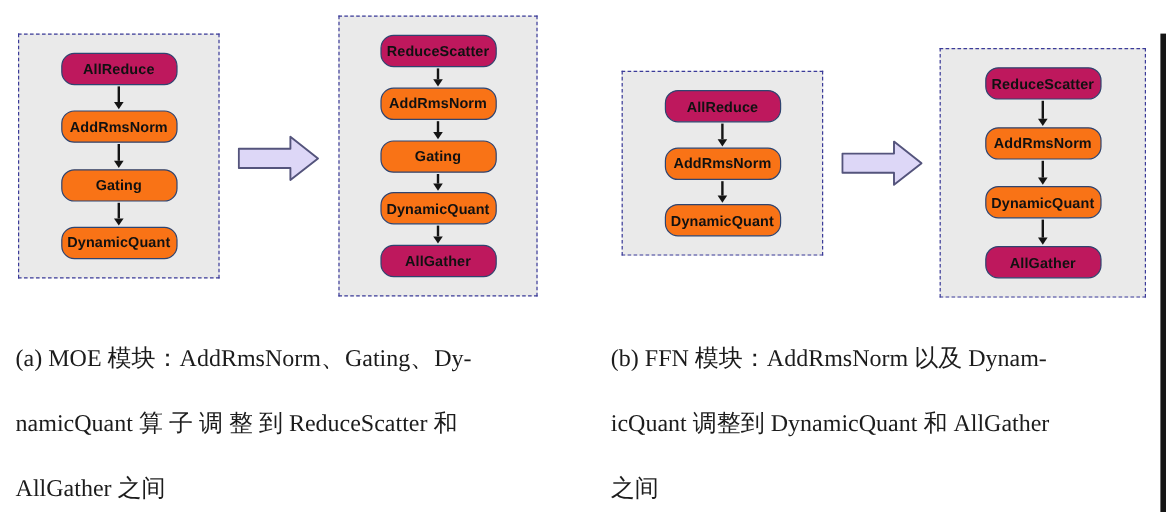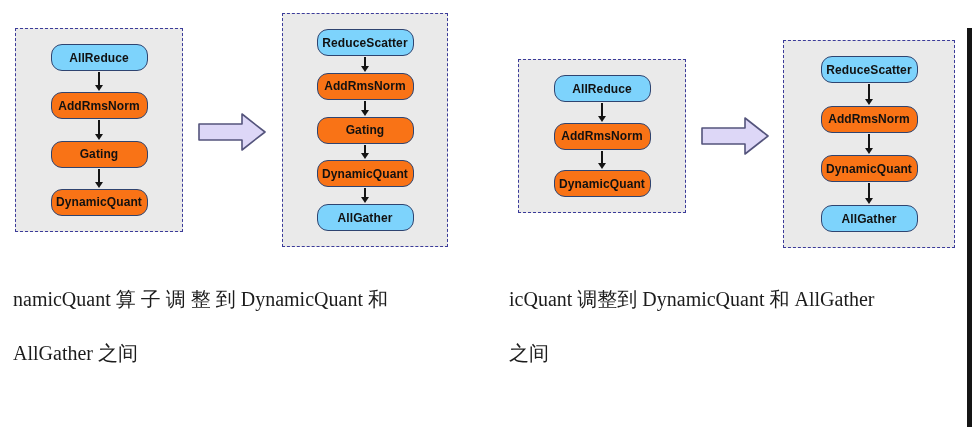--- a/index.html
+++ b/index.html
@@ -14,21 +14,21 @@
     justify-content:space-between; padding:15px 0; box-sizing:border-box;
   }
   
   .node {
     width:97px; min-height:27px; box-sizing:border-box;
     border:1.6px solid #2f4470; border-radius:11px;
     display:flex; align-items:center; justify-content:center;
     font-size:12px; font-weight:bold; color:#111; flex:0 0 auto;
     letter-spacing:0.1px;
   }
-  .node.comm    { background:#7dd3fc; }
+  .node.comm    { background:#be185d; }
   .node.compute { background:#f97316; }
   
   .gap { flex:1 1 auto; display:flex; flex-direction:column; align-items:center; padding:1px 0; min-height:12px; }
   .gap .line { width:1.5px; flex:1 1 auto; background:#141414; }
   .gap .head {
     width:0; height:0; flex:0 0 auto;
     border-left:4px solid transparent; border-right:4px solid transparent;
     border-top:6px solid #141414;
   }
   
@@ -125,24 +125,26 @@
       </div>
     <div class="node compute">DynamicQuant</div>
     <div class="gap">
         <div class="line"></div>
         <div class="head"></div>
       </div>
     <div class="node comm">AllGather</div>
   </div>
 
   <div class="caption" style="left:13px; top:272px; width:450px;">
-    <div class="cap-line">namicQuant 算 子 调 整 到  DynamicQuant  和</div>
+    <div class="cap-line">(a) MOE 模块：AddRmsNorm、Gating、Dy-</div>
+    <div class="cap-line">namicQuant 算 子 调 整 到  ReduceScatter  和</div>
     <div class="cap-line">AllGather 之间</div>
   </div>
 
   <div class="caption" style="left:509px; top:272px; width:452px;">
+    <div class="cap-line">(b) FFN 模块：AddRmsNorm 以及 Dynam-</div>
     <div class="cap-line">icQuant 调整到 DynamicQuant 和 AllGather</div>
     <div class="cap-line">之间</div>
   </div>
 
   <div class="edge-bar" style="left:967px; top:28px; width:5px; height:399px;"></div>
 
 </div>
 
 </body></html>

